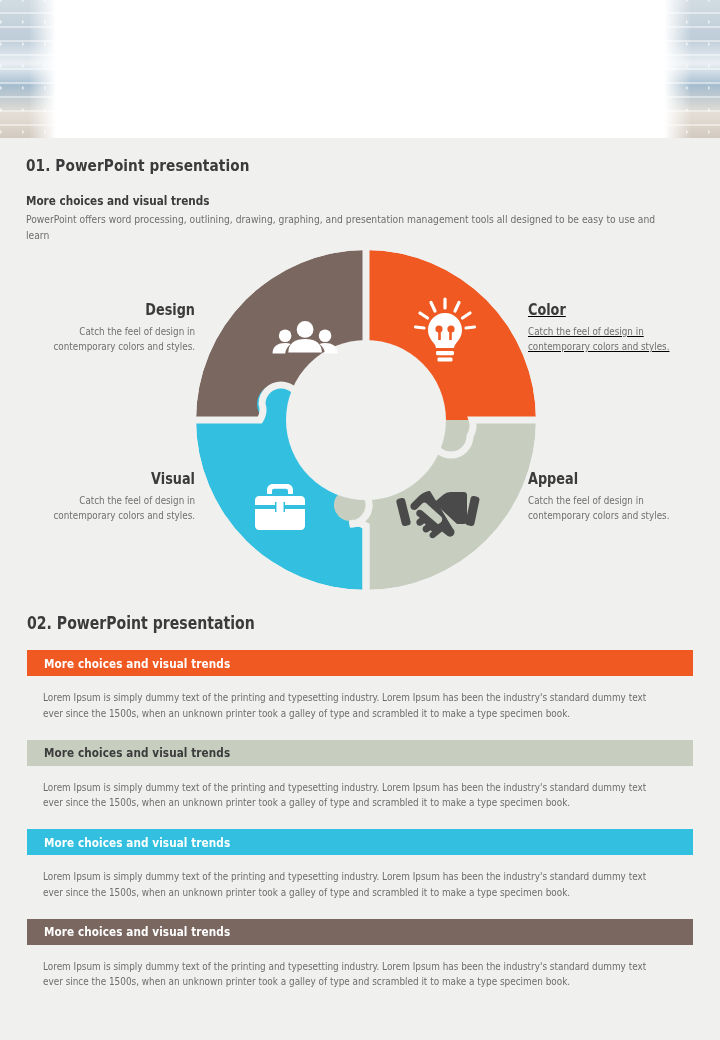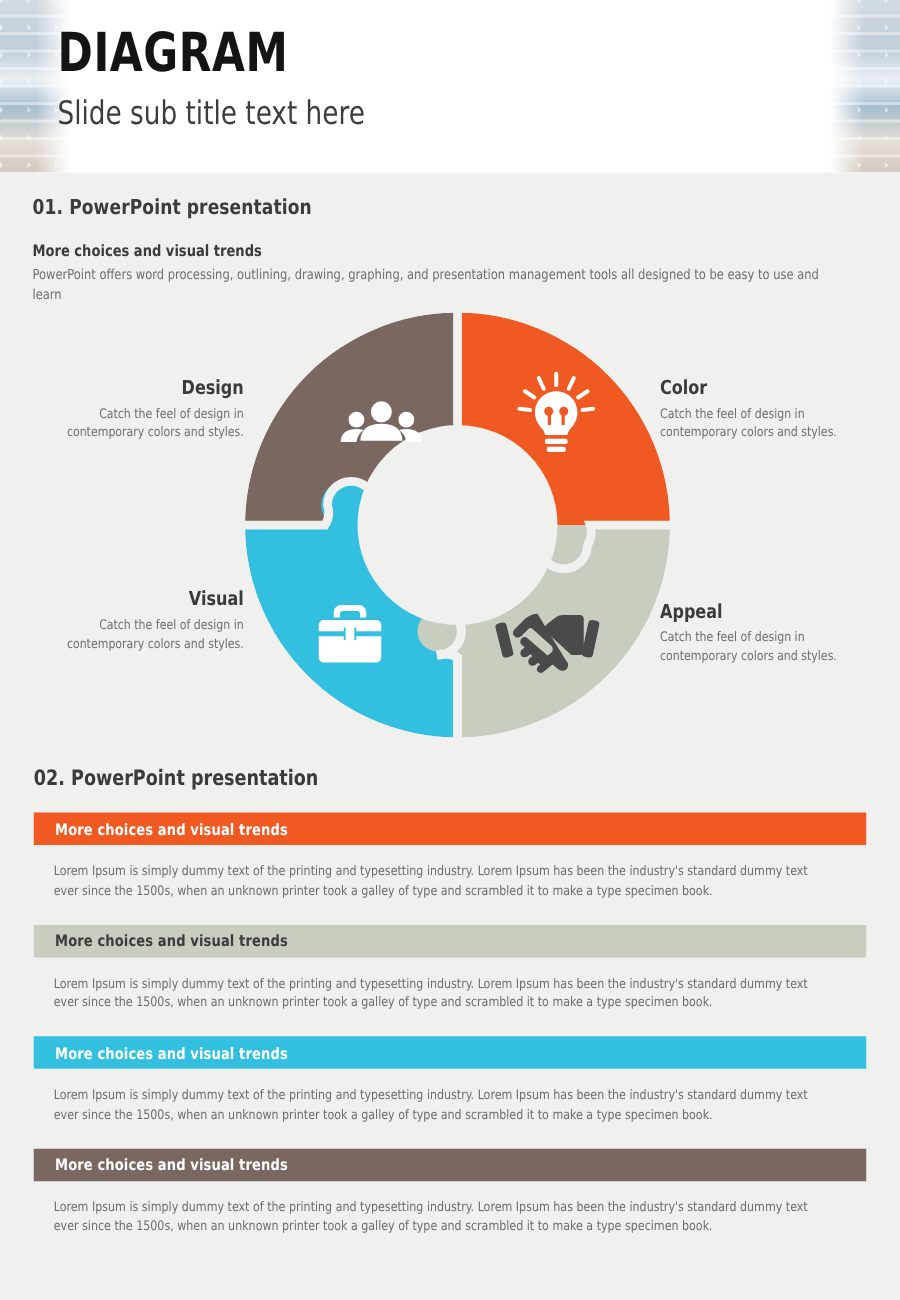--- a/index.html
+++ b/index.html
@@ -76,21 +76,21 @@
   }
   .lbl .lb{
     font-family:"DejaVu Sans Condensed","Liberation Sans Narrow","Liberation Sans",sans-serif;
     font-size:10.5px;color:#6f6f6f;line-height:1.42;margin-top:5px;
     transform:scaleX(.93);
   }
   .lbl.left{left:35px;text-align:right;}
   .lbl.left .lt,.lbl.left .lb{transform-origin:right center;}
   .lbl.right{left:528px;text-align:left;}
   .lbl.right .lt,.lbl.right .lb{transform-origin:left center;}
-  .lbl.r1{top:52px;} .lbl.r2{top:221px;margin-top:10px;}
+  .lbl.r1{top:52px;text-decoration:underline;} .lbl.r2{top:221px;}
   .lbl.l1{top:52px;} .lbl.l2{top:221px;}
 
   
   .sec02-title{
     position:absolute;left:27px;top:613px;
     font-family:"DejaVu Sans Condensed","Liberation Sans Narrow","Liberation Sans",sans-serif;
     font-weight:bold;font-size:17px;color:#3b3b3b;
     transform:scaleX(.92);transform-origin:left center;
   }
   .blocks{position:absolute;left:27px;top:650px;width:666px;}
@@ -111,24 +111,20 @@
   .b1{margin-bottom:18px;} .b2{margin-bottom:18px;} .b3{margin-bottom:18px;}
 </style>
 </head>
 <body>
 
 <div class="slide">
 
   <div class="header">
     <div class="tex l"></div>
     <div class="tex r"></div>
-    <div class="hdr-inner">
-      <div class="title">DIAGRAM</div>
-      <div class="subtitle">Slide sub title text here</div>
-    </div>
   </div>
 
   <div class="sec01">
     <div class="sec-title">01. PowerPoint presentation</div>
     <div class="lead-head">More choices and visual trends</div>
     <div class="lead-body">PowerPoint offers word processing, outlining, drawing, graphing, and presentation management tools all designed to be easy to use and learn</div>
   </div>
 
   <div class="puzzle-wrap">
 

